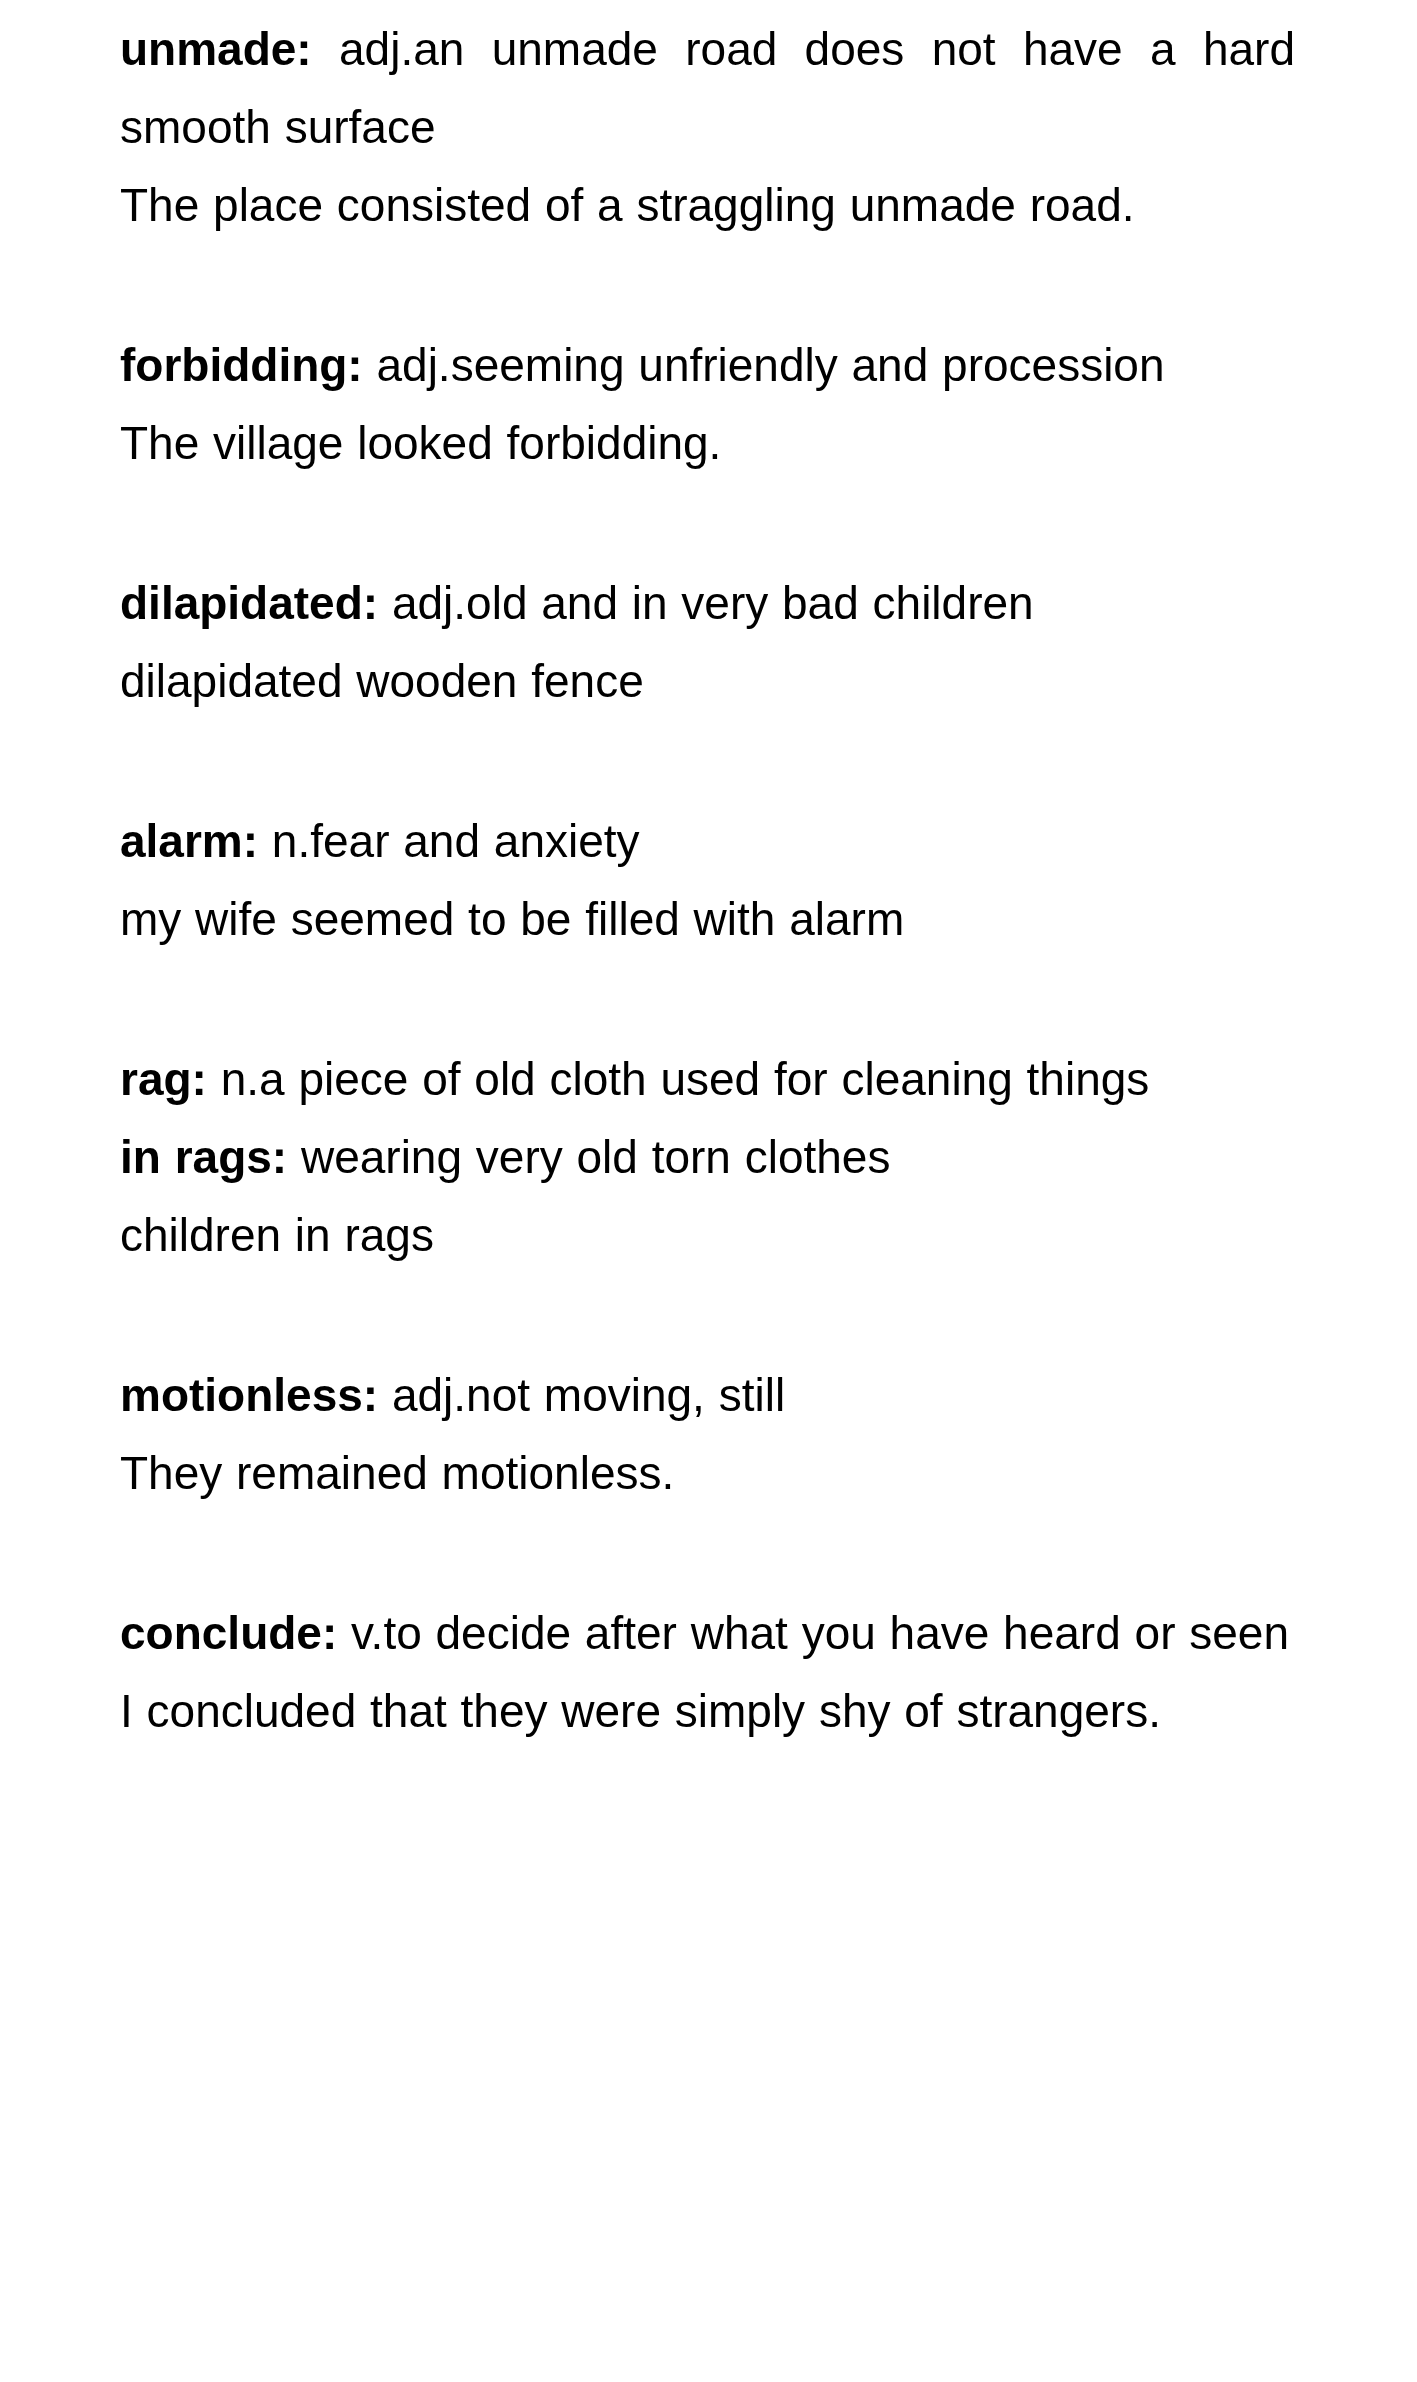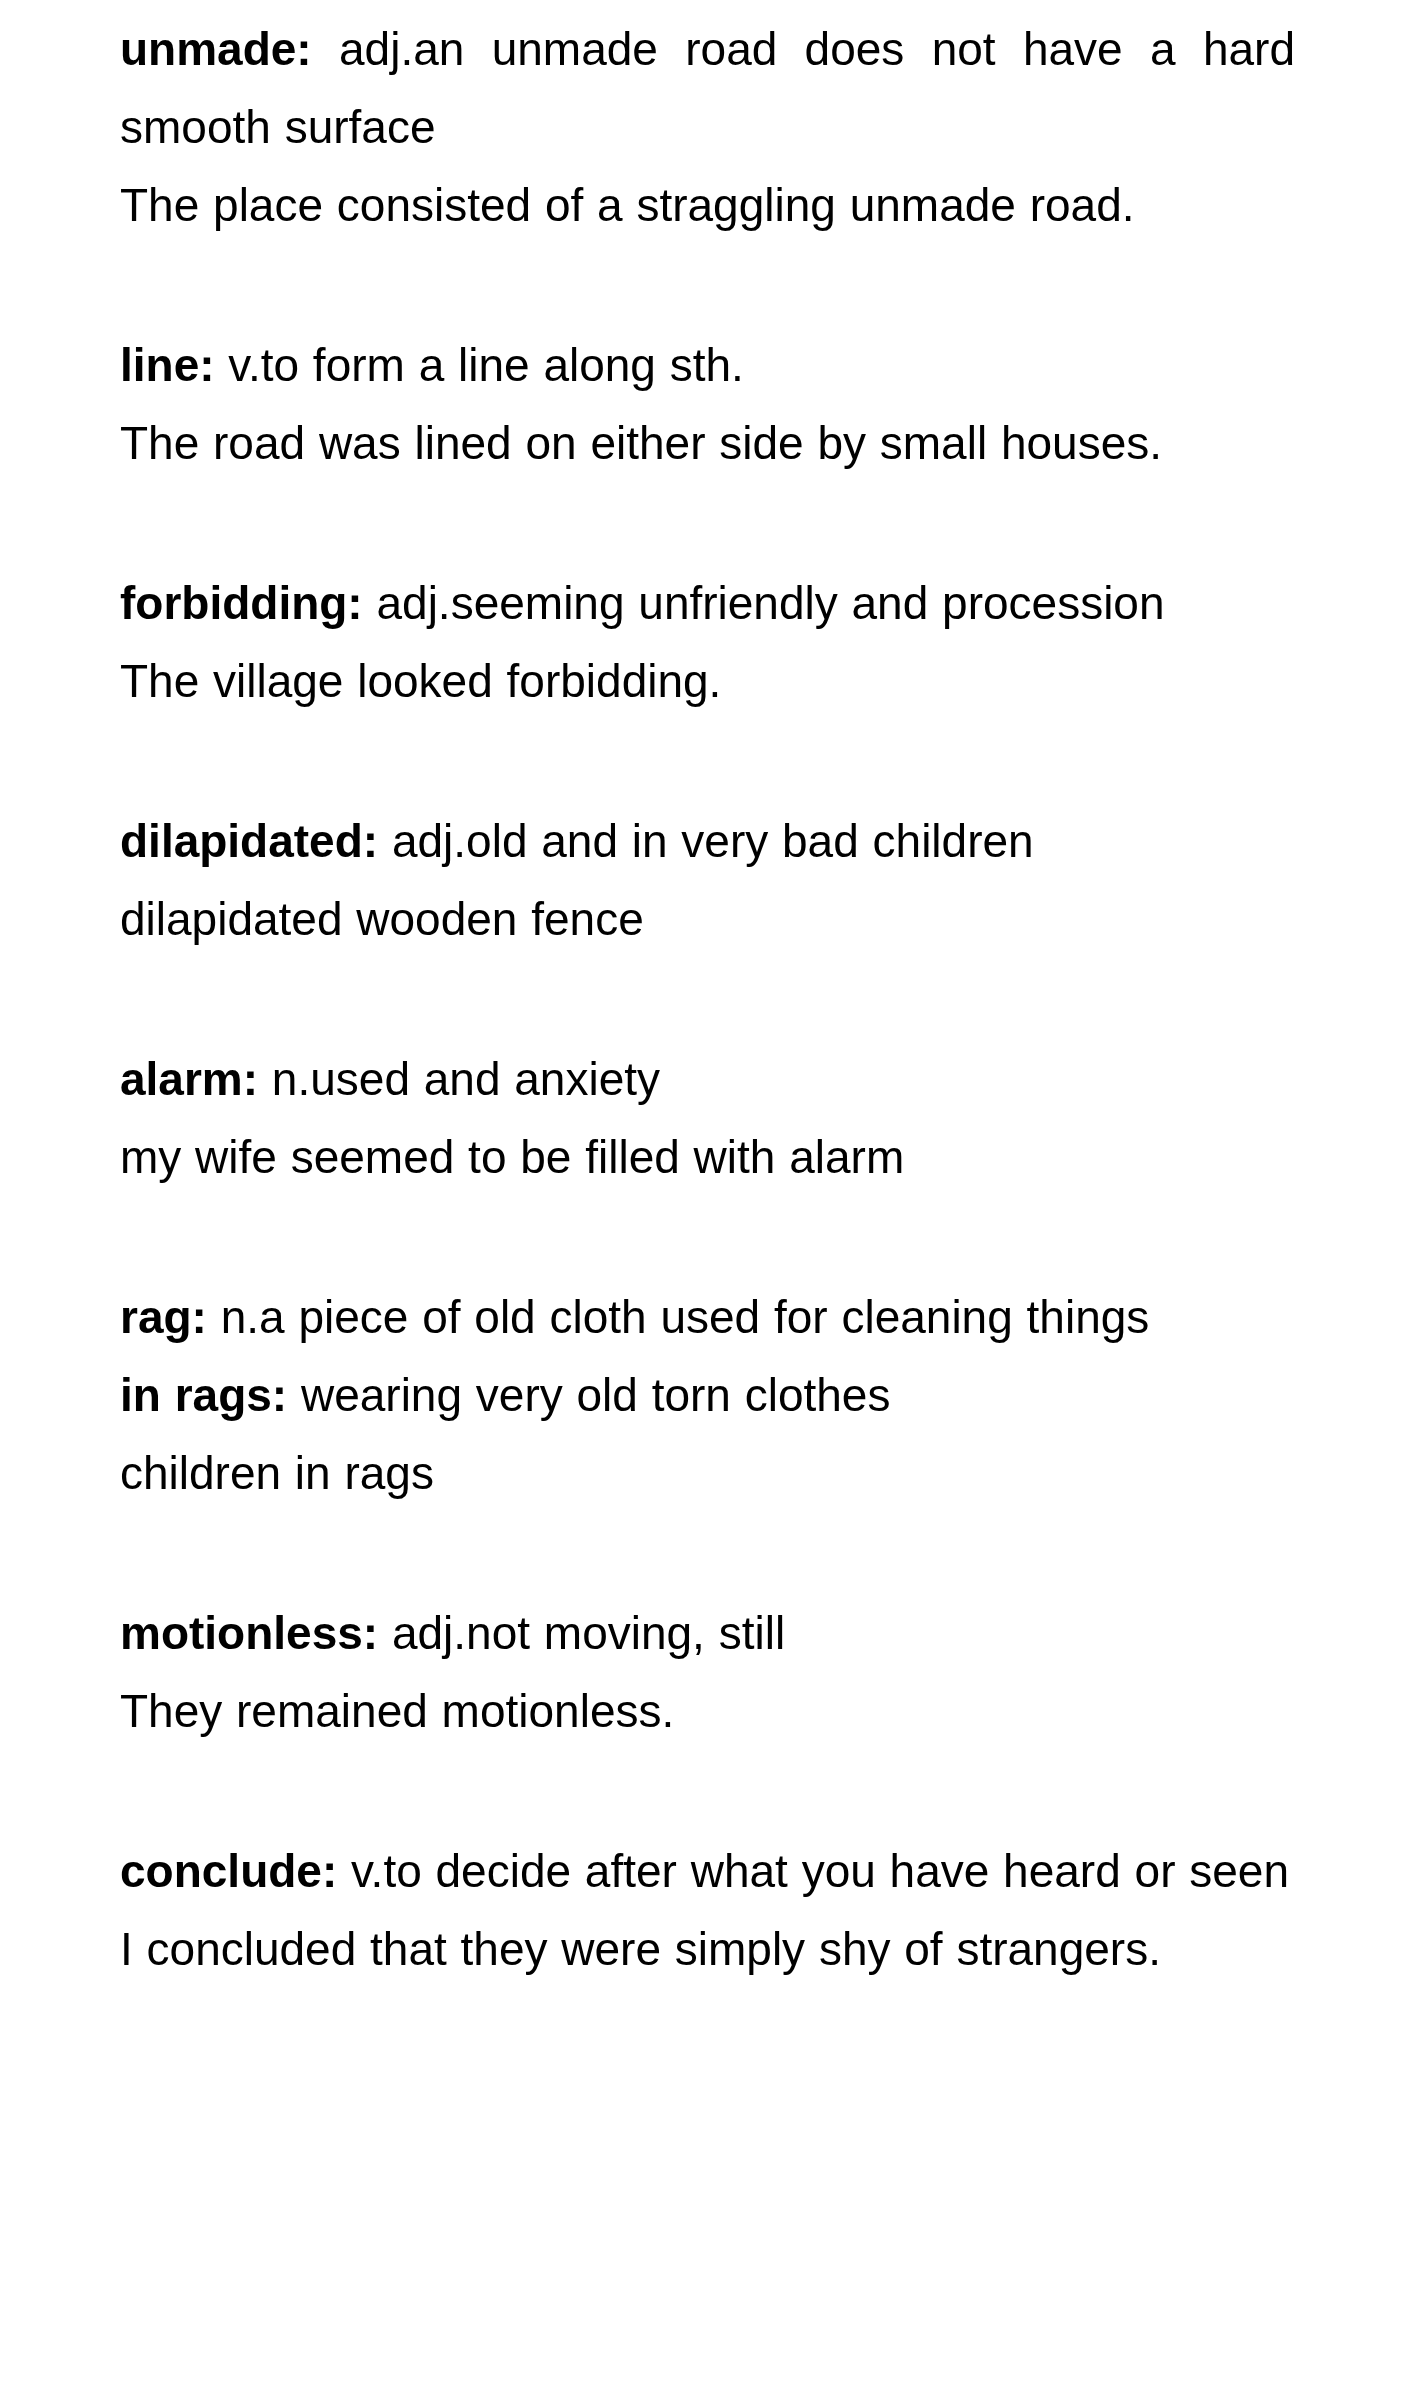--- a/index.html
+++ b/index.html
@@ -31,20 +31,19 @@
   }
   p.entry strong.term {
     font-weight: 700;
   }
 </style>
 </head>
 <body>
 
 <main class="vocab-list" id="vocab-list">
     <p class="entry"><strong class="term">unmade:</strong> <span>adj.an unmade road does not have a hard smooth surface</span><br><span>The place consisted of a straggling unmade road.</span></p>
-    <p class="entry"><strong class="term">line:</strong> <span>v.to form a line along sth.</span><br><span>The road was lined on either side by small houses.</span></p>
     <p class="entry"><strong class="term">forbidding:</strong> <span>adj.seeming unfriendly and procession</span><br><span>The village looked forbidding.</span></p>
     <p class="entry"><strong class="term">dilapidated:</strong> <span>adj.old and in very bad children</span><br><span>dilapidated wooden fence</span></p>
-    <p class="entry"><strong class="term">alarm:</strong> <span>n.used and anxiety</span><br><span>my wife seemed to be filled with alarm</span></p>
+    <p class="entry"><strong class="term">alarm:</strong> <span>n.fear and anxiety</span><br><span>my wife seemed to be filled with alarm</span></p>
     <p class="entry"><strong class="term">rag:</strong> <span>n.a piece of old cloth used for cleaning things</span><br><strong class="term">in rags:</strong> <span>wearing very old torn clothes</span><br><span>children in rags</span></p>
     <p class="entry"><strong class="term">motionless:</strong> <span>adj.not moving, still</span><br><span>They remained motionless.</span></p>
     <p class="entry"><strong class="term">conclude:</strong> <span>v.to decide after what you have heard or seen</span><br><span>I concluded that they were simply shy of strangers.</span></p>
   </main>
 
 </body></html>

